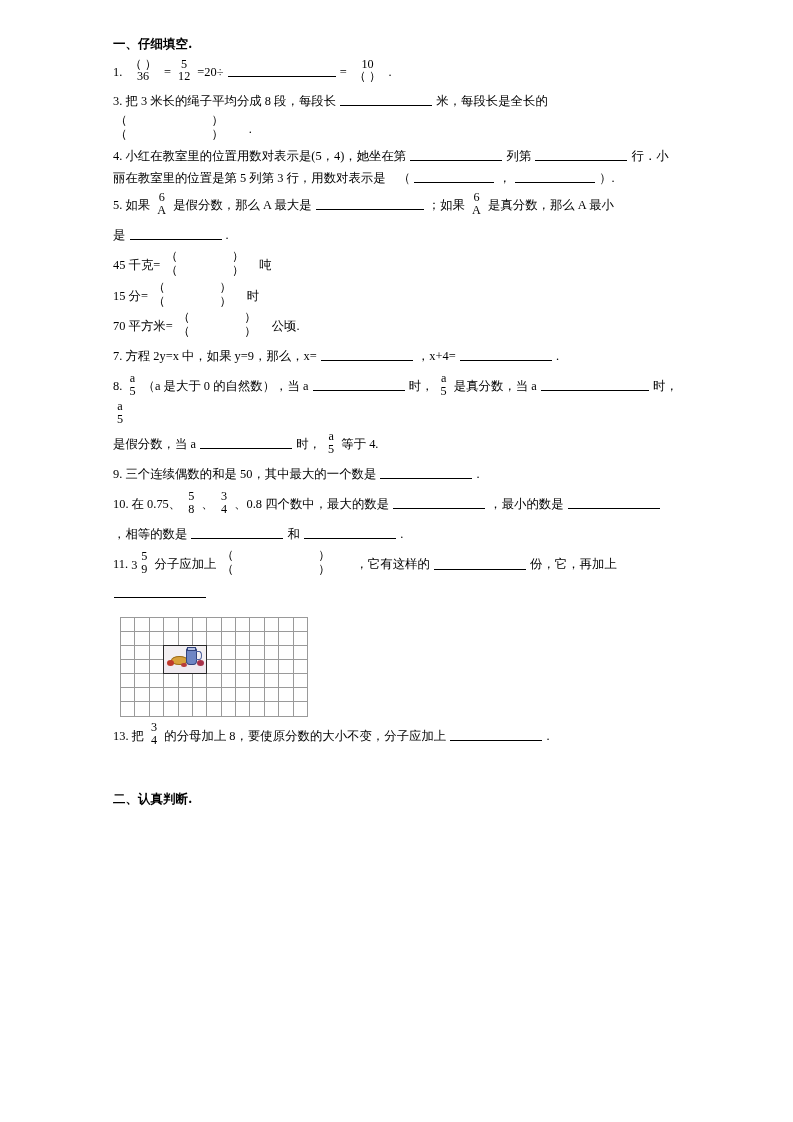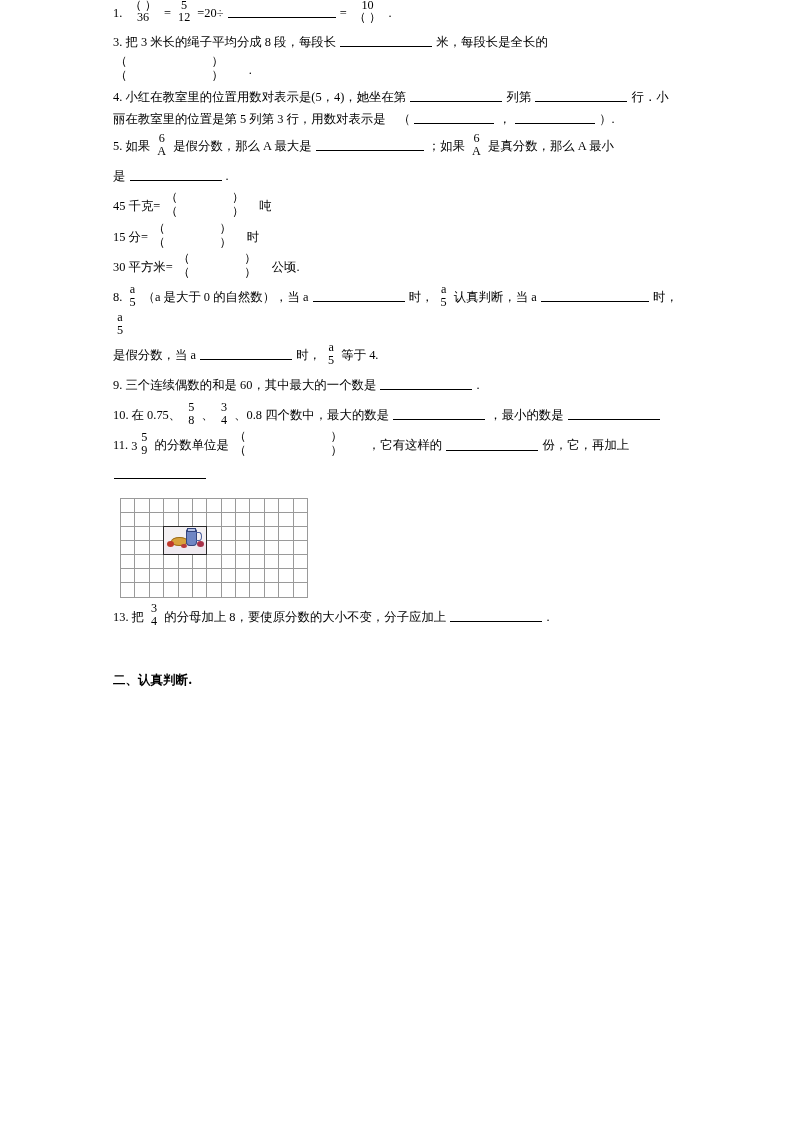--- a/index.html
+++ b/index.html
@@ -218,20 +218,21 @@
     background: #b83b3b;
     border-radius: 50%;
   }
 </style>
 </head>
 <body>
 
 <div class="page">
 
 
+  <div class="section-head">一、仔细填空.</div>
 
   <div class="q q-tight">
     <span class="qnum">1.</span>
     <span class="frac">
       <span class="num">（   ）</span>
       <span class="den">36</span>
     </span>
     <span>=</span>
     <span class="frac">
       <span class="num">5</span>
@@ -305,95 +306,110 @@
   </div>
   <div class="q">
     <span>15 分=</span>
     <span class="pfrac">
       <span class="num">（　　）</span>
       <span class="den">（　　）</span>
     </span>
     <span>时</span>
   </div>
   <div class="q">
-    <span>30 平方米=</span>
+    <span>70 平方米=</span>
     <span class="pfrac">
       <span class="num">（　　）</span>
       <span class="den">（　　）</span>
     </span>
     <span>公顷.</span>
   </div>
 
+  <div class="q">
+    <span class="qnum">7.</span>
+    <span>方程 2y=x 中，如果 y=9，那么，x=</span>
+    <span class="blank b-lg"></span>
+    <span>，x+4=</span>
+    <span class="blank b-lg"></span>
+    <span>.</span>
+  </div>
 
   <div class="q">
     <span class="qnum">8.</span>
     <span class="frac">
       <span class="num">a</span>
       <span class="den">5</span>
     </span>
     <span>（a 是大于 0 的自然数），当 a</span>
     <span class="blank b-lg"></span>
     <span>时，</span>
     <span class="frac">
       <span class="num">a</span>
       <span class="den">5</span>
     </span>
-    <span>认真判断，当 a</span>
+    <span>是真分数，当 a</span>
     <span class="blank b-xl"></span>
     <span>时，</span>
     <span class="frac">
       <span class="num">a</span>
       <span class="den">5</span>
     </span>
   </div>
   <div class="q">
     <span>是假分数，当 a</span>
     <span class="blank b-lg"></span>
     <span>时，</span>
     <span class="frac">
       <span class="num">a</span>
       <span class="den">5</span>
     </span>
     <span>等于 4.</span>
   </div>
 
   <div class="q">
     <span class="qnum">9.</span>
-    <span>三个连续偶数的和是 60，其中最大的一个数是</span>
+    <span>三个连续偶数的和是 50，其中最大的一个数是</span>
     <span class="blank b-lg"></span>
     <span>.</span>
   </div>
 
   <div class="q">
     <span class="qnum">10.</span>
     <span>在 0.75、</span>
     <span class="frac">
       <span class="num">5</span>
       <span class="den">8</span>
     </span>
     <span>、</span>
     <span class="frac">
       <span class="num">3</span>
       <span class="den">4</span>
     </span>
     <span>、0.8 四个数中，最大的数是</span>
     <span class="blank b-lg"></span>
     <span>，最小的数是</span>
     <span class="blank b-lg"></span>
+  </div>
+  <div class="q">
+    <span>，相等的数是</span>
+    <span class="blank b-lg"></span>
+    <span>和</span>
+    <span class="blank b-lg"></span>
+    <span>.</span>
   </div>
 
   <div class="q">
     <span class="qnum">11.</span>
     <span class="mixed">
       <span>3</span><span class="frac">
         <span class="num">5</span>
         <span class="den">9</span>
       </span>
     </span>
-    <span>的分数单位是</span>
+    <span>分子应加上</span>
     <span class="pfrac med">
       <span class="num">（　　）</span>
       <span class="den">（　　）</span>
     </span>
     <span>，它有这样的</span>
     <span class="blank b-lg"></span>
     <span>份，它，再加上</span>
     <span class="blank b-lg"></span>
   </div>
 

